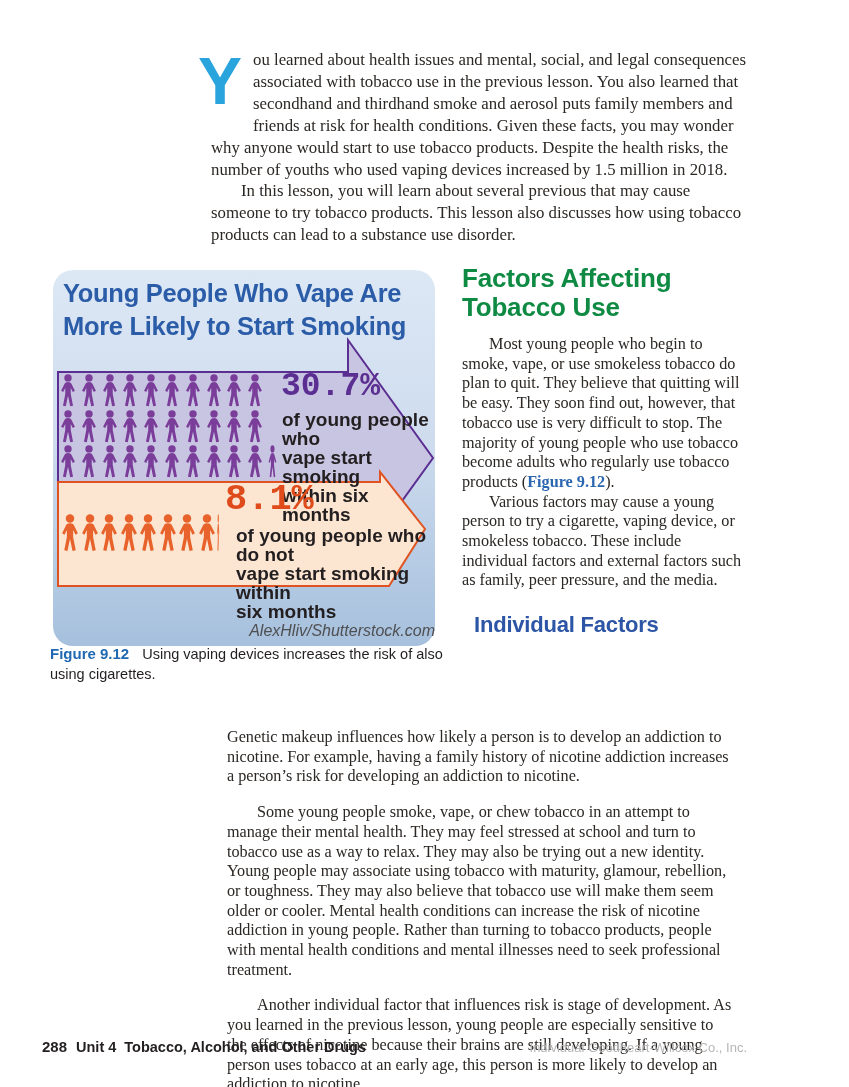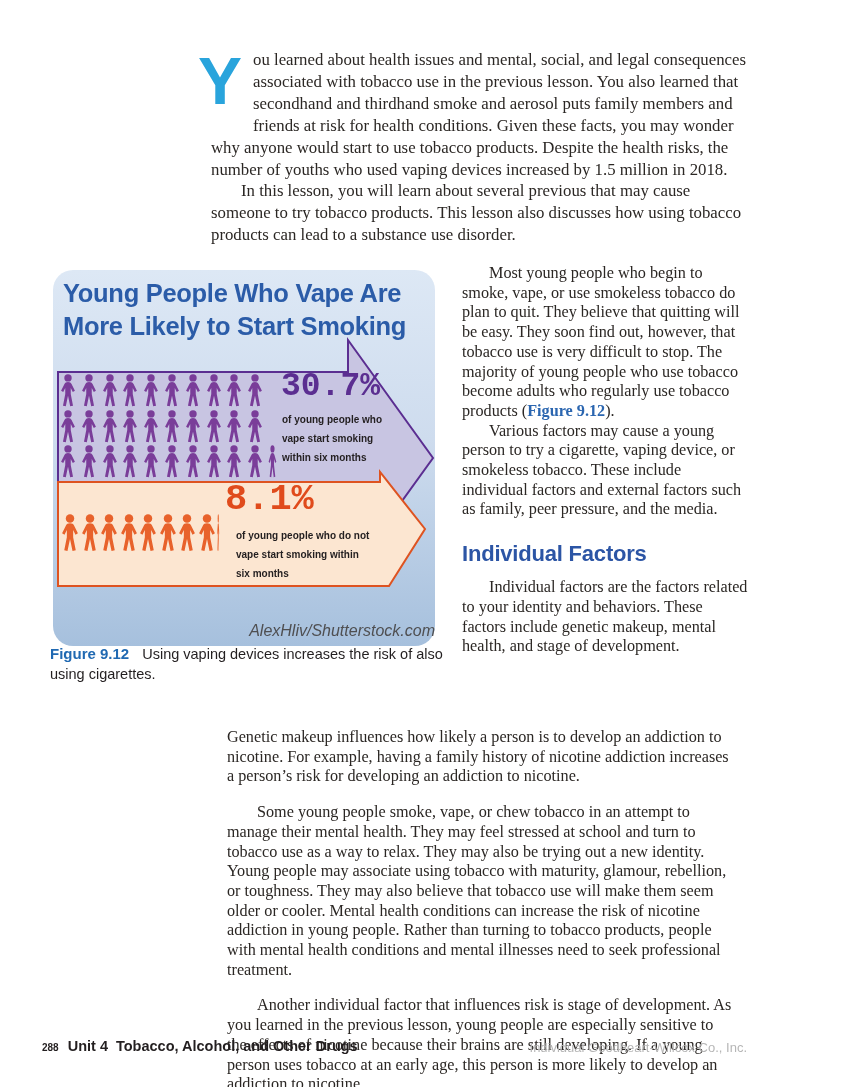--- a/index.html
+++ b/index.html
@@ -24,52 +24,52 @@
   .arrows{position:absolute;left:0;top:0;}
   .pictos{position:absolute;}
   .pictos-vape{left:7px;top:104px;}
   .pictos-novape{left:8px;top:244px;}
   .picto-row{display:flex;align-items:flex-end;margin-bottom:2.5px;}
   .person{display:inline-block;overflow:visible;}
   .stat{position:absolute;font-family:Liberation Mono, monospace;font-weight:700;}
   .stat-vape{left:228px;top:98px;font-size:33px;color:#5b2e91;}
   .stat-novape{left:172px;top:208px;font-size:37px;color:#e04b1c;}
   .statdesc{position:absolute;font-family:"Liberation Sans",sans-serif;font-weight:700;
-            font-size:10px;line-height:19px;color:#231f20;}
+            font-size:19px;line-height:19px;color:#231f20;}
   .desc-vape{left:229px;top:140px;}
   .desc-novape{left:183px;top:256px;}
   .xbold{font-weight:900;}
 
   .credit{position:absolute;left:53px;top:622px;width:382px;text-align:right;
           font-family:"Liberation Sans",sans-serif;font-style:italic;
           font-size:16px;color:#4f4f51;}
   .caption{position:absolute;left:50px;top:644px;width:402px;
            font-family:"Liberation Sans",sans-serif;font-size:14.5px;line-height:20px;color:#231f20;}
   .caption .fig-label{font-weight:700;color:#2069b2;margin-right:13px;font-size:15px;}
 
   
   .rightcol{position:absolute;left:462px;top:264px;width:288px;}
   .h-green{margin:0 0 13px 0;width:250px;font-family:"Liberation Sans",sans-serif;
            font-weight:700;font-size:26px;line-height:29px;letter-spacing:-0.2px;color:#0e8a43;}
-  .h-blue{margin:21px 0 12px 0;font-family:"Liberation Sans",sans-serif;
+  .h-blue{margin:21px 0 12px 12px;font-family:"Liberation Sans",sans-serif;
           font-weight:700;font-size:22px;line-height:25px;letter-spacing:-0.2px;color:#2c55a5;}
   .rightcol p{margin:0;font-size:16.2px;line-height:19.7px;}
   .indent2{text-indent:27px;}
   .figref{font-weight:700;color:#2b66b0;}
 
   
   .bodyfull{position:absolute;left:211px;top:712px;width:540px;}
   .bodyfull p{margin:16px;font-size:16.2px;line-height:19.7px;}
   .indent3{text-indent:30px;}
 
   
   .footer-left{position:absolute;left:42px;top:1038px;display:flex;align-items:baseline;
           font-family:"Liberation Sans",sans-serif;font-weight:700;
           font-size:14.5px;color:#231f20;}
-  .footer-left .pgnum{margin-right:9px;font-size:10px;}
+  .footer-left .pgnum{margin-right:9px;font-size:15px;}
   .footer-left .unitlbl{margin-right:8px;}
   .footer-right{position:absolute;right:102px;top:1040px;
           font-family:"Liberation Sans",sans-serif;font-size:13px;color:#b6b6b6;}
 </style>
 </head>
 <body>
 
 <div class="page">
 
   <section class="intro">
@@ -352,24 +352,24 @@
     </div>
   </figure>
 
   <div class="credit">AlexHliv/Shutterstock.com</div>
 
   <div class="caption">
     <span class="fig-label">Figure 9.12</span><span>Using vaping devices increases the risk of also using cigarettes.</span>
   </div>
 
   <section class="rightcol">
+    <h2 class="h-green">Factors Affecting Tobacco Use</h2>
     <p class="indent2"><span>Most young people who begin to smoke, vape, or use smokeless tobacco do plan to quit. They believe that quitting will be easy. They soon find out, however, that tobacco use is very difficult to stop. The majority of young people who use tobacco become adults who regularly use tobacco products (</span><span class="figref">Figure 9.12</span><span>).</span></p>
     <p class="indent2">Various factors may cause a young person to try a cigarette, vaping device, or smokeless tobacco. These include individual factors and external factors such as family, peer pressure, and the media.</p>
     <h3 class="h-blue">Individual Factors</h3>
-    <p class="indent2">Individual factors are the factors related to your identity and behaviors. These factors include genetic makeup, mental health, and stage of development.</p>
   </section>
 
   <section class="bodyfull">
     <p>Genetic makeup influences how likely a person is to develop an addiction to nicotine. For example, having a family history of nicotine addiction increases a person’s risk for developing an addiction to nicotine.</p>
     <p class="indent3">Some young people smoke, vape, or chew tobacco in an attempt to manage their mental health. They may feel stressed at school and turn to tobacco use as a way to relax. They may also be trying out a new identity. Young people may associate using tobacco with maturity, glamour, rebellion, or toughness. They may also believe that tobacco use will make them seem older or cooler. Mental health conditions can increase the risk of nicotine addiction in young people. Rather than turning to tobacco products, people with mental health conditions and mental illnesses need to seek professional treatment.</p>
     <p class="indent3">Another individual factor that influences risk is stage of development. As you learned in the previous lesson, young people are especially sensitive to the effects of nicotine because their brains are still developing. If a young person uses tobacco at an early age, this person is more likely to develop an addiction to nicotine.</p>
   </section>
 
   <div class="footer-left">
     <span class="pgnum">288</span>

